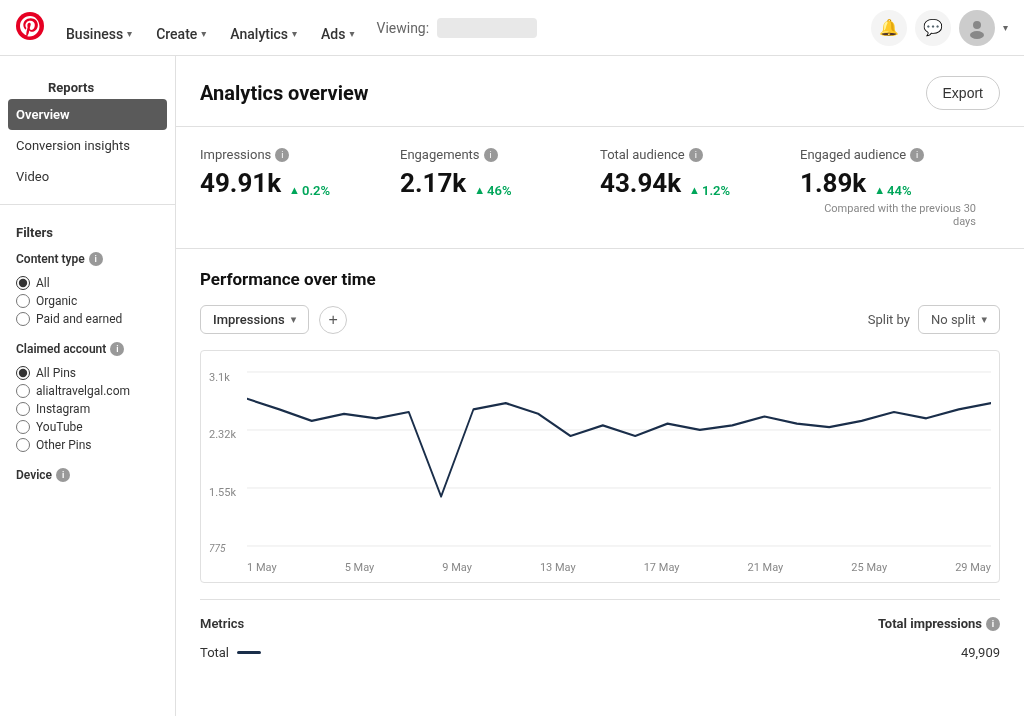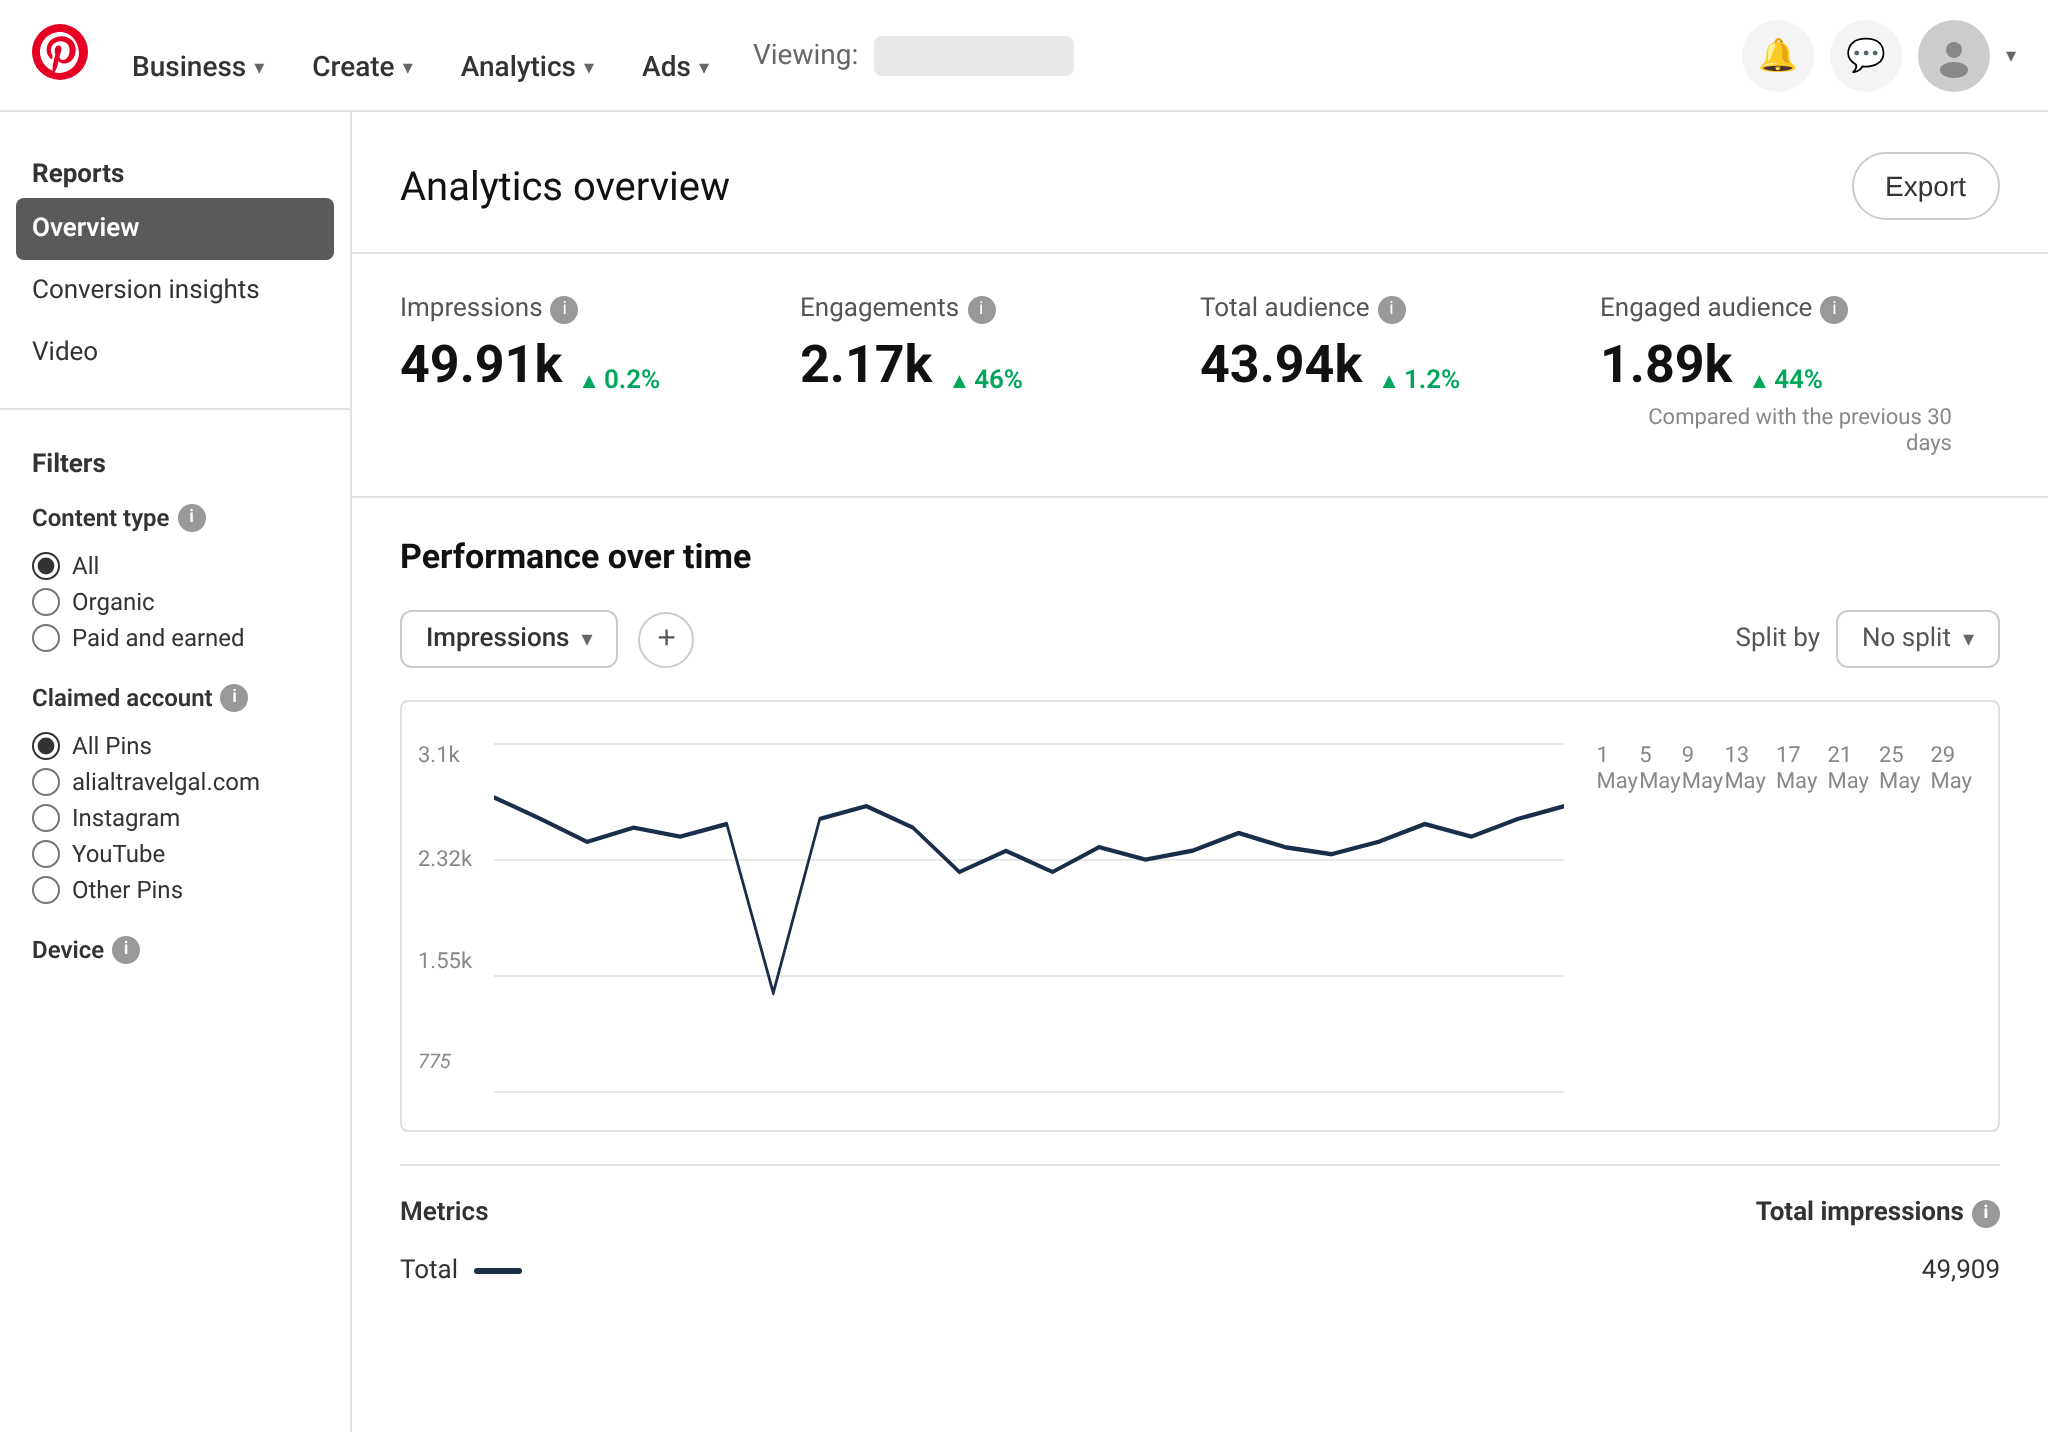--- a/index.html
+++ b/index.html
@@ -29,21 +29,21 @@
       align-items: center; justify-content: center; cursor: pointer;
       background: #f4f4f4; border: none; font-size: 16px;
     }
     .nav-avatar { width: 36px; height: 36px; border-radius: 50%; background: #ccc; display: flex; align-items: center; justify-content: center; cursor: pointer; overflow: hidden; }
 
     
     .page-layout { display: flex; height: calc(100vh - 56px); overflow: hidden; }
 
     
     .sidebar { width: 176px; border-right: 1px solid #e0e0e0; background: #fff; overflow-y: auto; flex-shrink: 0; padding: 16px 0; }
-    .sidebar-section-title { font-size: 13px; font-weight: 700; color: #333; padding: 8px 16px 4px; }
+    .sidebar-section-title { font-size: 13px; font-weight: 700; color: #333; padding: 8px 16px 4px; margin-left: 32px; }
     .sidebar-item {
       display: flex; align-items: center; padding: 8px 16px;
       cursor: pointer; font-size: 13px; color: #333; border-radius: 0;
     }
     .sidebar-item.active { background: #5a5a5a; color: #fff; font-weight: 600; border-radius: 4px; margin: 0 8px; padding: 8px 8px; }
     .sidebar-divider { height: 1px; background: #e0e0e0; margin: 12px 0; }
     .sidebar-filter-title { font-size: 13px; font-weight: 700; color: #333; padding: 8px 16px 4px; }
     .sidebar-subsection { padding: 8px 16px 4px; }
     .sidebar-subsection-title { font-size: 12px; font-weight: 600; color: #333; margin-bottom: 6px; display: flex; align-items: center; gap: 4px; }
     .sidebar-value-label { font-size: 12px; color: #666; display: flex; align-items: center; gap: 6px; padding: 2px 0; }
@@ -53,21 +53,21 @@
     .info-icon { width: 14px; height: 14px; border-radius: 50%; background: #999; color: #fff; font-size: 9px; display: inline-flex; align-items: center; justify-content: center; cursor: pointer; flex-shrink: 0; }
 
     
     .main-content { flex: 1; overflow-y: auto; background: #fff; }
 
     
     .page-header {
       display: flex; align-items: center; justify-content: space-between;
       padding: 20px 24px 16px; border-bottom: 1px solid #e0e0e0;
     }
-    .page-title { font-size: 20px; font-weight: 400; color: #111; }
+    .page-title { font-size: 20px; font-weight: 700; color: #111; }
     .export-btn {
       padding: 8px 16px; border: 1px solid #ccc; border-radius: 20px;
       background: #fff; font-size: 14px; font-weight: 500; cursor: pointer;
       color: #333;
     }
 
     
     .metrics-row { display: flex; gap: 0; padding: 20px 24px 16px; border-bottom: 1px solid #e0e0e0; }
     .metric-card { flex: 1; padding-right: 24px; }
     .metric-label { font-size: 13px; color: #555; margin-bottom: 6px; display: flex; align-items: center; gap: 4px; }
@@ -322,21 +322,21 @@
       <div class="chart-area">
         <div style="display:flex; width:100%;">
 
           <div style="display:flex; flex-direction:column; justify-content:space-between; padding-right:6px; padding-bottom:20px; padding-top:4px; min-width:38px;">
             <span class="chart-y-label" style="font-size:11px;color:#888;">3.1k</span>
             <span class="chart-y-label" style="font-size:11px;color:#888;">2.32k</span>
             <span class="chart-y-label" style="font-size:11px;color:#888;">1.55k</span>
             <span class="chart-y-label" style="font-size:10px;color:#888;font-style:italic;">775</span>
           </div>
 
-          <div style="flex:1; display:flex; flex-direction:row;gap:16px;">
+          <div style="flex:1; display:flex; flex-direction:column;">
             <svg id="main-chart" viewBox="0 0 900 190" preserveAspectRatio="none" style="width:100%;height:190px;">
 
               <line x1="0" y1="5" x2="900" y2="5" stroke="#e8e8e8" stroke-width="1"></line>
               <line x1="0" y1="63" x2="900" y2="63" stroke="#e8e8e8" stroke-width="1"></line>
               <line x1="0" y1="121" x2="900" y2="121" stroke="#e8e8e8" stroke-width="1"></line>
               <line x1="0" y1="179" x2="900" y2="179" stroke="#e8e8e8" stroke-width="1"></line>
 
               <polyline id="chart-line" fill="none" stroke="#1a2e4a" stroke-width="2.2" stroke-linejoin="round" stroke-linecap="round" points="0.0,31.7 39.1,42.4 78.3,53.9 117.4,46.8 156.5,51.3 195.7,45.0 234.8,129.5 273.9,42.4 313.0,36.1 352.2,46.8 391.3,69.0 430.4,58.4 469.6,69.0 508.7,56.6 547.8,62.8 587.0,58.4 626.1,49.5 665.2,56.6 704.3,60.1 743.5,53.9 782.6,45.0 821.7,51.3 860.9,42.4 900.0,36.1"></polyline>
             </svg>
 

